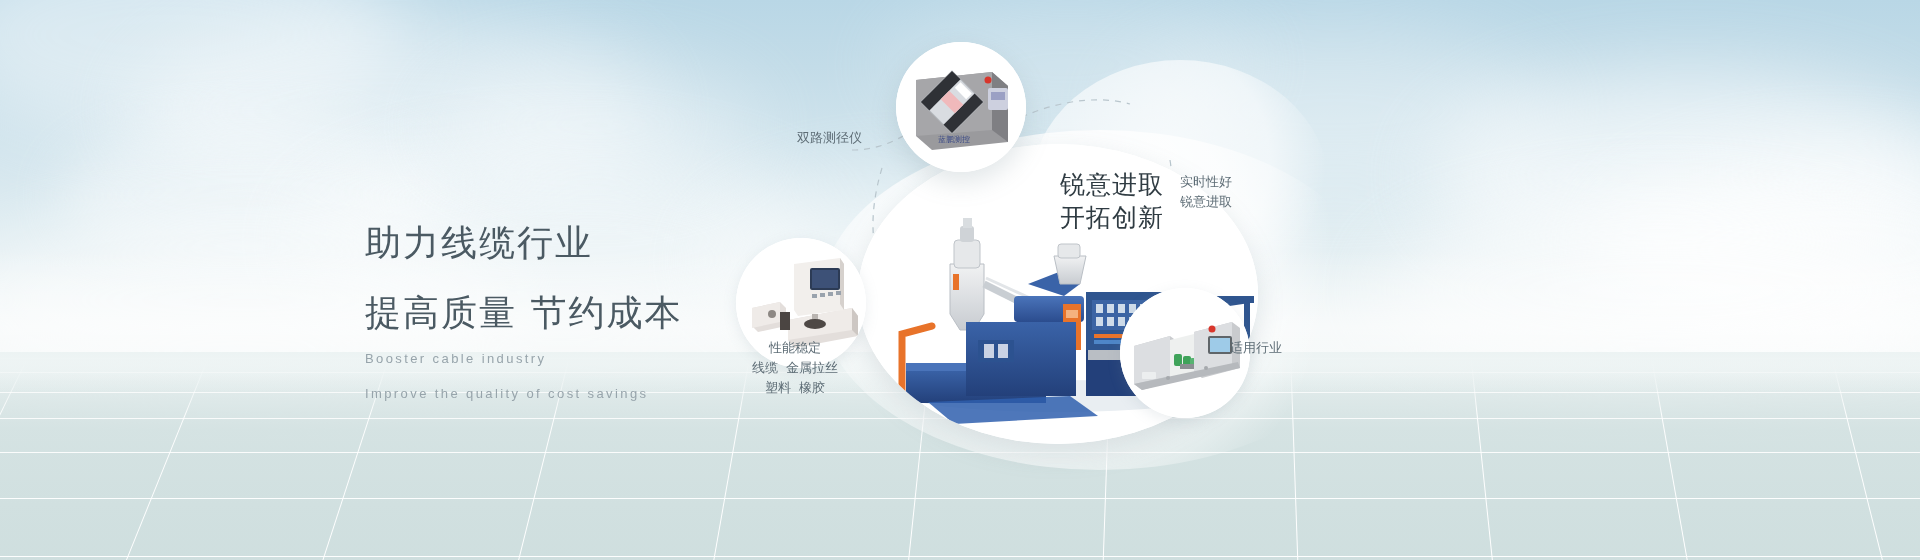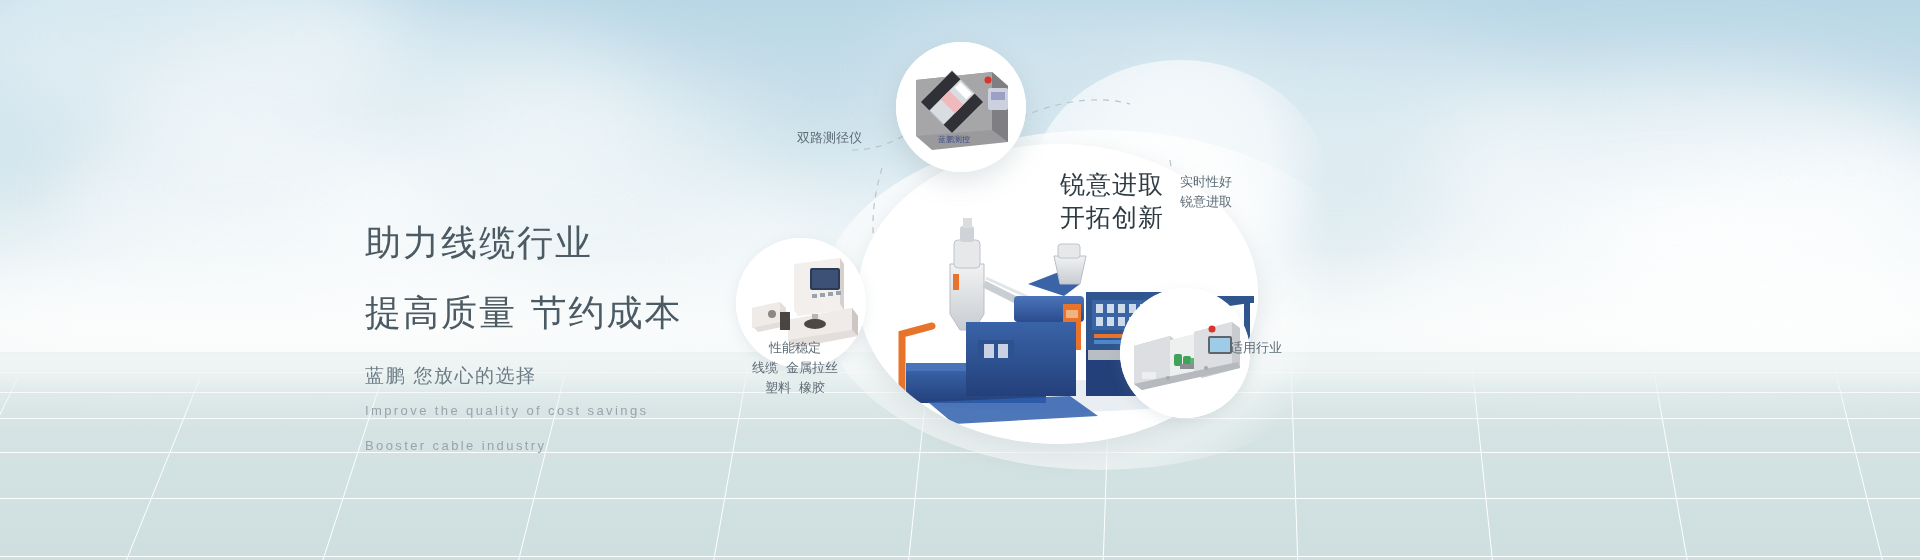--- a/index.html
+++ b/index.html
@@ -135,23 +135,22 @@
       <div class="vline" style="left:2130px;transform:skewX(10deg);"></div>
       <div class="vline" style="left:2310px;transform:skewX(14deg);"></div>
 
     </div>
   </div>
   <div class="floorfade"></div>
 
   <div class="copy">
     <div class="h1">助力线缆行业</div>
     <div class="h1">提高质量 节约成本</div>
-    <div class="h2">蓝鹏 您放心的选择</div>
+    <div class="en">Booster cable industry</div>
     <div class="en">Improve the quality of cost savings</div>
-    <div class="en">Booster cable industry</div>
   </div>
 
   <div class="stage">
 
     <div class="glow" style="left:120px;top:130px;width:560px;height:340px;"></div>
     <div class="glow" style="left:330px;top:60px;width:300px;height:260px;opacity:.8;"></div>
 
     <div class="dash" style="left:0;top:0;width:1220px;height:560px;">
       <svg viewBox="0 0 1220 560" width="1220" height="560">
         <path d="M152,150 C 185,150 205,135 230,120" fill="none" stroke="#b9c6cd" stroke-width="1.2" stroke-dasharray="6 6"></path>

